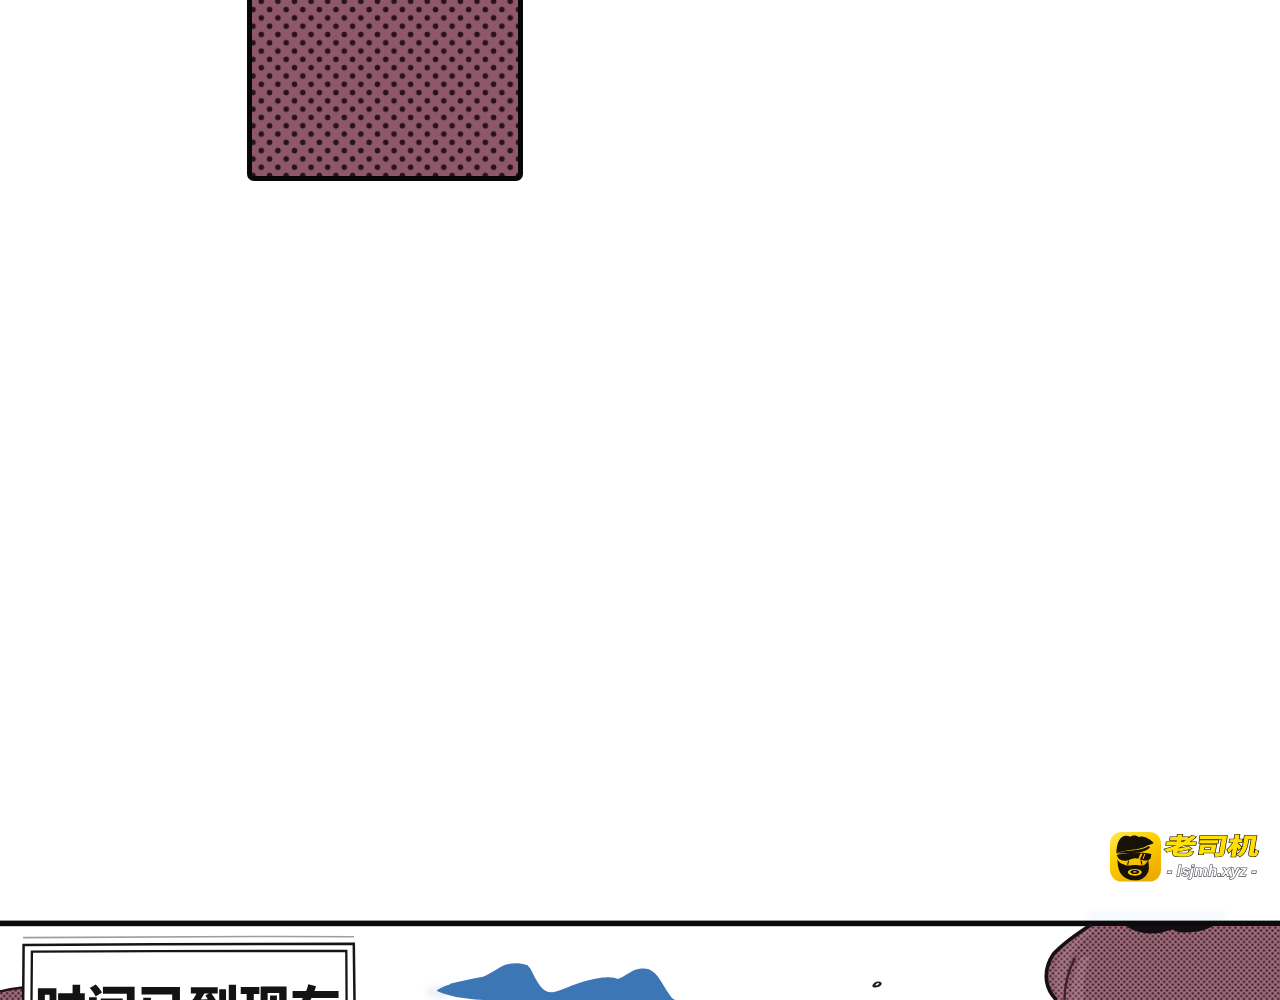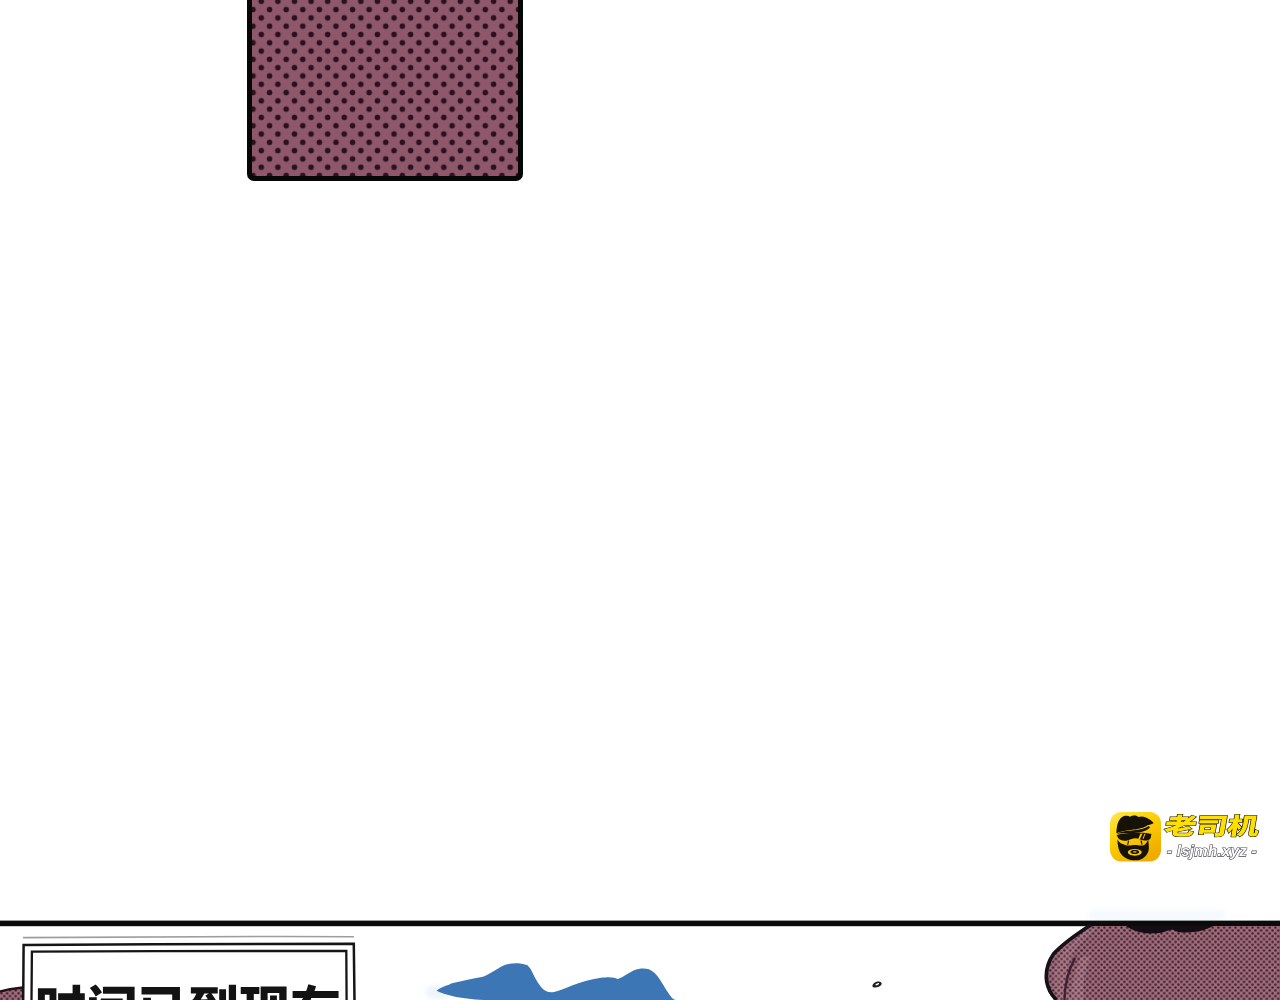--- a/index.html
+++ b/index.html
@@ -12,21 +12,21 @@
 
 <div class="abs" style="left:247px;top:-10px;width:265.5px;height:181px;
      border:5.5px solid #070707;border-radius:7px;
      background-color:#8e586a;
      background-image:
        radial-gradient(circle, #28121d 2.5px, rgba(40,18,29,0) 3.2px),
        radial-gradient(circle, #28121d 2.5px, rgba(40,18,29,0) 3.2px);
      background-size:16.6px 16.6px;
      background-position:1px -2px, 9.3px 6.3px;"></div>
 
-<div class="abs" style="left:1108px;top:808px;width:172px;height:60px;">
+<div class="abs" style="left:1108px;top:828px;width:172px;height:60px;">
 <svg width="172" height="60" viewBox="0 0 172 60">
   <defs>
     <linearGradient id="icg" x1="0" y1="0" x2="0.6" y2="1">
       <stop offset="0" stop-color="#ffe852"></stop>
       <stop offset="0.45" stop-color="#fdd000"></stop>
       <stop offset="1" stop-color="#efac00"></stop>
     </linearGradient>
   </defs>
 
   <g>

